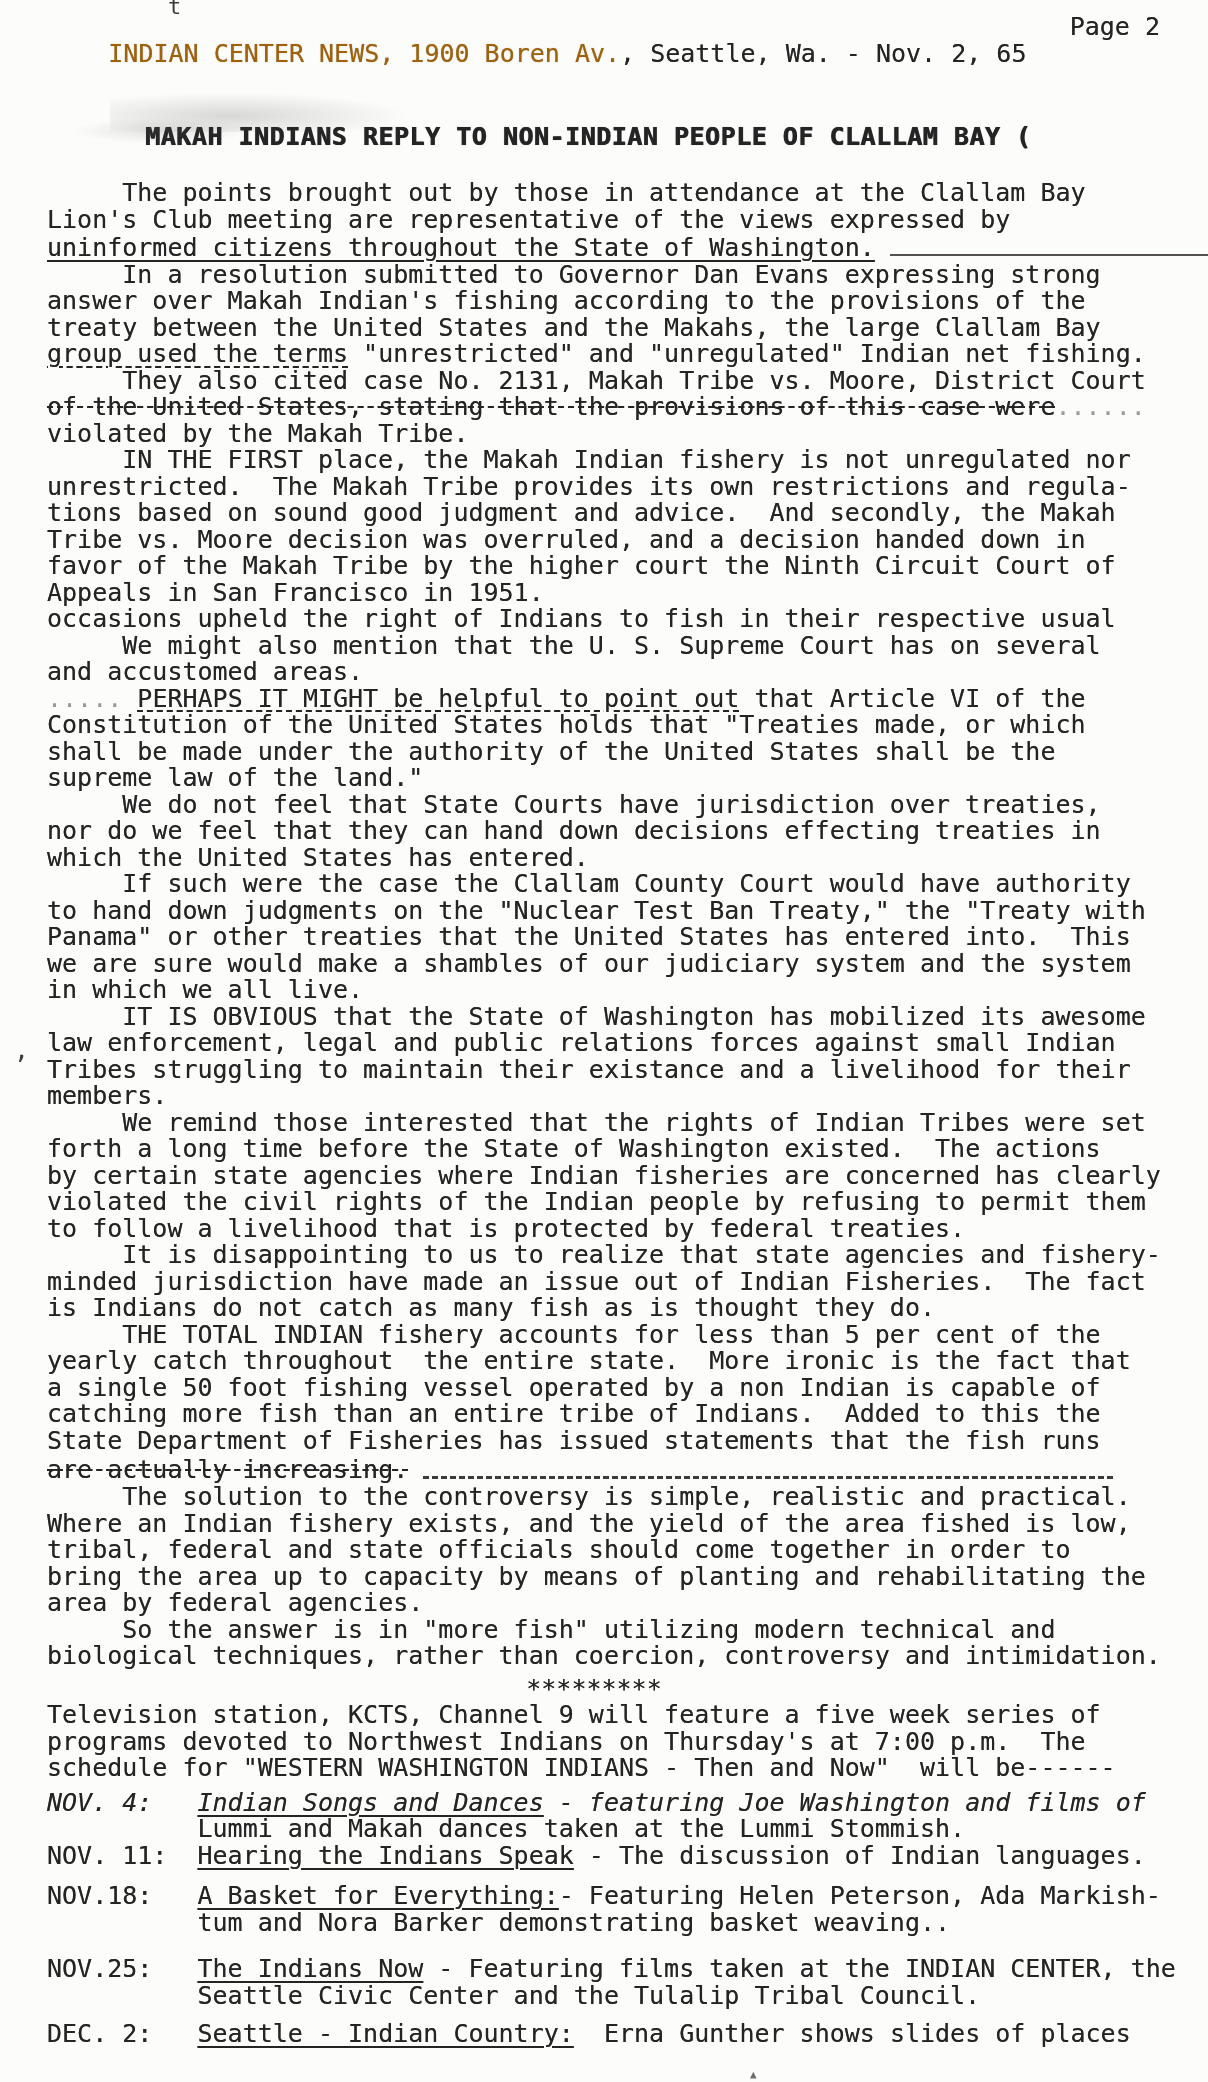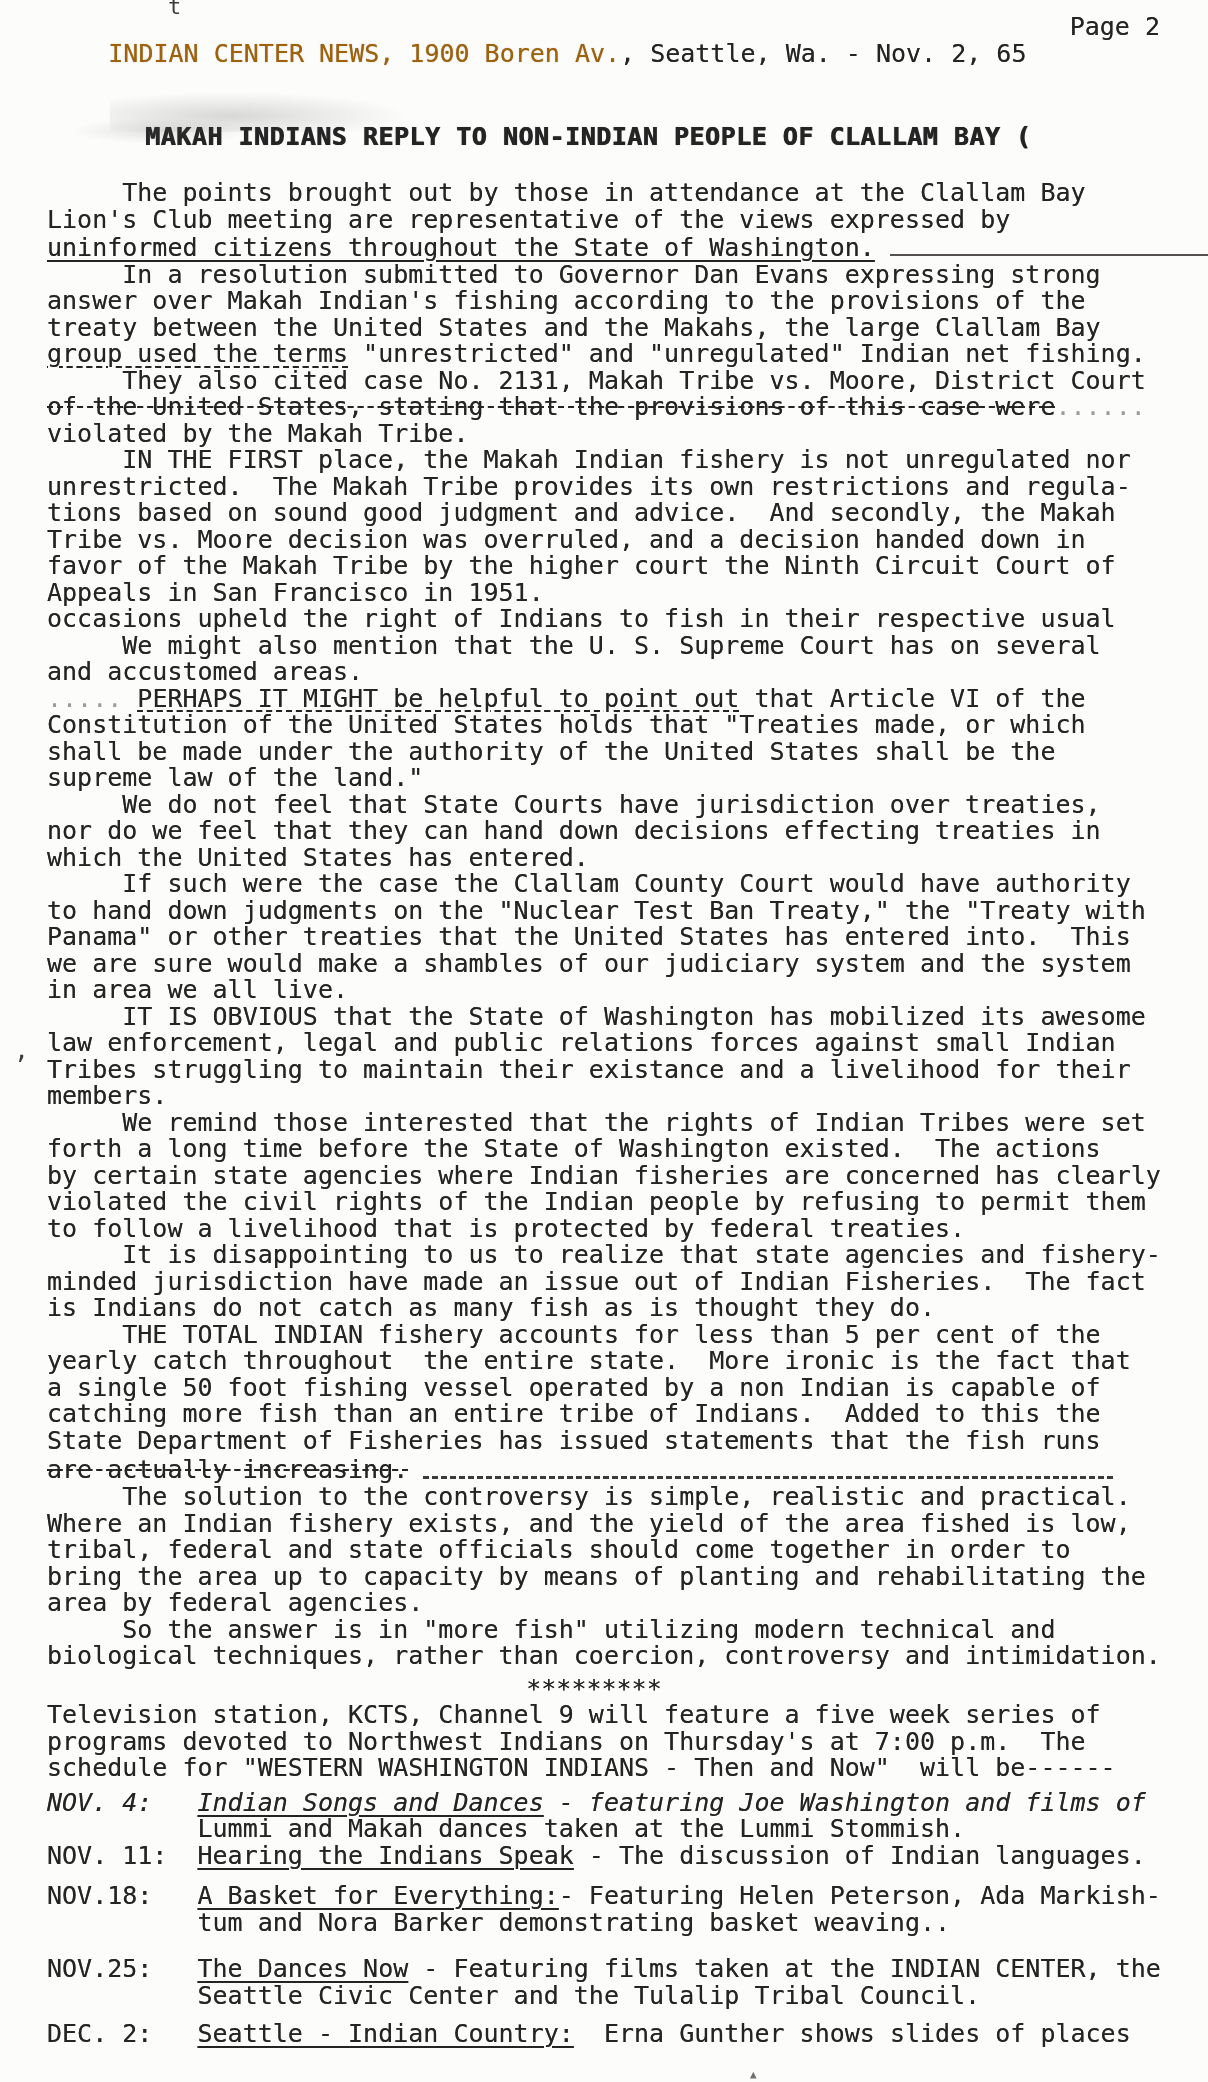--- a/index.html
+++ b/index.html
@@ -90,21 +90,21 @@
       <div class="line ind0"><span class="text-run">Constitution of the United States holds that "Treaties made, or which</span></div>
       <div class="line ind0"><span class="text-run">shall be made under the authority of the United States shall be the</span></div>
       <div class="line ind0"><span class="text-run">supreme law of the land."</span></div>
       <div class="line ind1"><span class="text-run">We do not feel that State Courts have jurisdiction over treaties,</span></div>
       <div class="line ind0"><span class="text-run">nor do we feel that they can hand down decisions effecting treaties in</span></div>
       <div class="line ind0"><span class="text-run">which the United States has entered.</span></div>
       <div class="line ind1"><span class="text-run">If such were the case the Clallam County Court would have authority</span></div>
       <div class="line ind0"><span class="text-run">to hand down judgments on the "Nuclear Test Ban Treaty," the "Treaty with</span></div>
       <div class="line ind0"><span class="text-run">Panama" or other treaties that the United States has entered into.  This</span></div>
       <div class="line ind0"><span class="text-run">we are sure would make a shambles of our judiciary system and the system</span></div>
-      <div class="line ind0"><span class="text-run">in area we all live.</span></div>
+      <div class="line ind0"><span class="text-run">in which we all live.</span></div>
       <div class="line ind1"><span class="text-run">IT IS OBVIOUS that the State of Washington has mobilized its awesome</span></div>
       <div class="line ind0"><span class="text-run">law enforcement, legal and public relations forces against small Indian</span></div>
       <div class="line ind0"><span class="text-run">Tribes struggling to maintain their existance and a livelihood for their</span></div>
       <div class="line ind0"><span class="text-run">members.</span></div>
       <div class="line ind1"><span class="text-run">We remind those interested that the rights of Indian Tribes were set</span></div>
       <div class="line ind0"><span class="text-run">forth a long time before the State of Washington existed.  The actions</span></div>
       <div class="line ind0"><span class="text-run">by certain state agencies where Indian fisheries are concerned has clearly</span></div>
       <div class="line ind0"><span class="text-run">violated the civil rights of the Indian people by refusing to permit them</span></div>
       <div class="line ind0"><span class="text-run">to follow a livelihood that is protected by federal treaties.</span></div>
       <div class="line ind1"><span class="text-run">It is disappointing to us to realize that state agencies and fishery-</span></div>
@@ -125,21 +125,21 @@
       <div class="line ind0"><span class="text-run">biological techniques, rather than coercion, controversy and intimidation.</span></div>
       <div class="line ind0 center" style="margin-top: 6px;"><span class="text-run">*********</span></div>
       <div class="line ind0" style=""><span class="text-run">Television station, KCTS, Channel 9 will feature a five week series of</span></div>
       <div class="line ind0"><span class="text-run">programs devoted to Northwest Indians on Thursday's at 7:00 p.m.  The</span></div>
       <div class="line ind0"><span class="text-run">schedule for "WESTERN WASHINGTON INDIANS - Then and Now"  will be------</span></div>
       <div class="line ind0" style="margin-top: 8px; font-style: italic;"><span class="text-run">NOV. 4:   </span><span class="underlined-text">Indian Songs and Dances</span><span class="text-run"> - featuring Joe Washington and films of</span></div>
       <div class="line ind2"><span class="text-run">Lummi and Makah dances taken at the Lummi Stommish.</span></div>
       <div class="line ind0" style=""><span class="text-run">NOV. 11:  </span><span class="underlined-text">Hearing the Indians Speak</span><span class="text-run"> - The discussion of Indian languages.</span></div>
       <div class="line ind0" style="margin-top: 14px;"><span class="text-run">NOV.18:   </span><span class="underlined-text">A Basket for Everything:</span><span class="text-run">- Featuring Helen Peterson, Ada Markish-</span></div>
       <div class="line ind2"><span class="text-run">tum and Nora Barker demonstrating basket weaving..</span></div>
-      <div class="line ind0" style="margin-top: 20px;"><span class="text-run">NOV.25:   </span><span class="underlined-text">The Dances Now</span><span class="text-run"> - Featuring films taken at the INDIAN CENTER, the</span></div>
+      <div class="line ind0" style="margin-top: 20px;"><span class="text-run">NOV.25:   </span><span class="underlined-text">The Indians Now</span><span class="text-run"> - Featuring films taken at the INDIAN CENTER, the</span></div>
       <div class="line ind2"><span class="text-run">Seattle Civic Center and the Tulalip Tribal Council.</span></div>
       <div class="line ind0" style="margin-top: 12px;"><span class="text-run">DEC. 2:   </span><span class="underlined-text">Seattle - Indian Country:</span><span class="text-run">  Erna Gunther shows slides of places</span></div>
     </div>
 
   <span class="artifact" style="left:14px;top:1038px;color:#3a3a3a;">,</span>
 
   <span class="artifact" style="left:750px;top:2062px;font-size:11px;opacity:.65;">▲</span>
 </div>
 
 </body></html>

